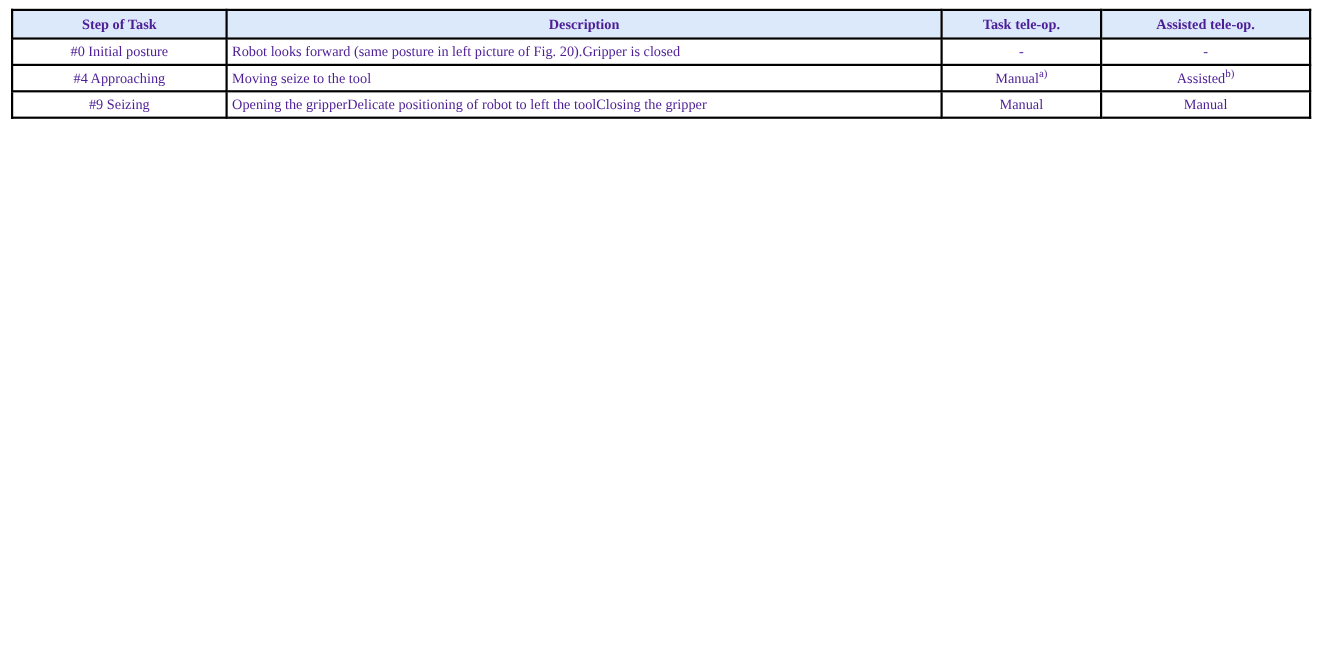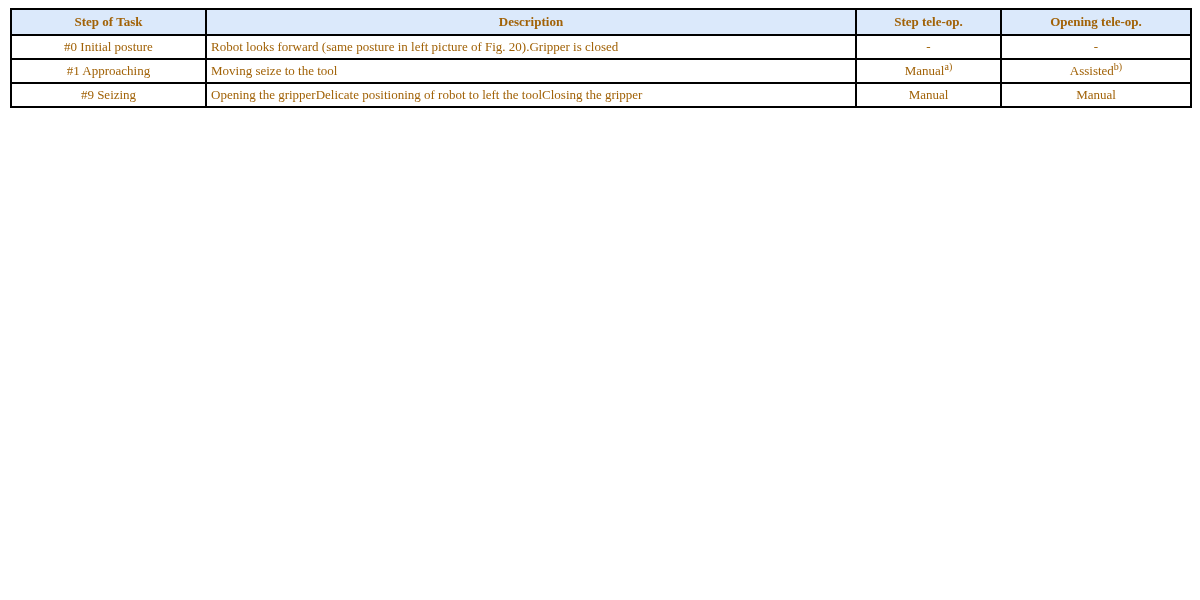--- a/index.html
+++ b/index.html
@@ -15,21 +15,21 @@
     overflow: hidden;
   }
   table.paper-table {
     position: absolute;
     left: 10px;
     top: 8px;
     width: 1180px;
     border-collapse: collapse;
     table-layout: fixed;
     font-size: 13px;
-    color: #a16207;
+    color: #4c1d95;
   }
   table.paper-table th,
   table.paper-table td {
     border: 2px solid #000000;
     vertical-align: middle;
     padding: 2px 4px;
     line-height: 1.35;
     overflow: hidden;
   }
   table.paper-table th {
@@ -66,33 +66,33 @@
   <colgroup>
     <col class="c-step">
     <col class="c-desc">
     <col class="c-full">
     <col class="c-assisted">
   </colgroup>
   <thead>
     <tr>
       <th>Step of Task</th>
       <th>Description</th>
-      <th>Step tele-op.</th>
-      <th>Opening tele-op.</th>
+      <th>Task tele-op.</th>
+      <th>Assisted tele-op.</th>
     </tr>
   </thead>
   <tbody>
     <tr class="row-normal">
       <td class="cell-step">#0 Initial posture</td>
       <td class="cell-desc">Robot looks forward (same posture in left picture of Fig. 20).Gripper is closed</td>
       <td class="cell-full"><span>-</span><sup class="note"></sup></td>
       <td class="cell-assisted"><span>-</span><sup class="note"></sup></td>
     </tr>
     <tr class="row-normal">
-      <td class="cell-step">#1 Approaching</td>
+      <td class="cell-step">#4 Approaching</td>
       <td class="cell-desc">Moving seize to the tool</td>
       <td class="cell-full"><span>Manual</span><sup class="note">a)</sup></td>
       <td class="cell-assisted"><span>Assisted</span><sup class="note">b)</sup></td>
     </tr>
     <tr class="row-normal">
       <td class="cell-step">#9 Seizing</td>
       <td class="cell-desc">Opening the gripperDelicate positioning of robot to left the toolClosing the gripper</td>
       <td class="cell-full"><span>Manual</span><sup class="note"></sup></td>
       <td class="cell-assisted"><span>Manual</span><sup class="note"></sup></td>
     </tr>

